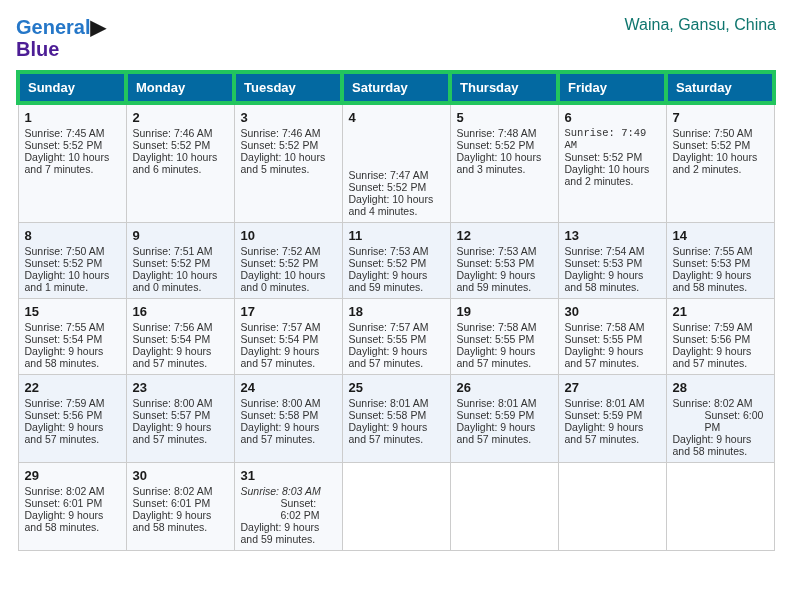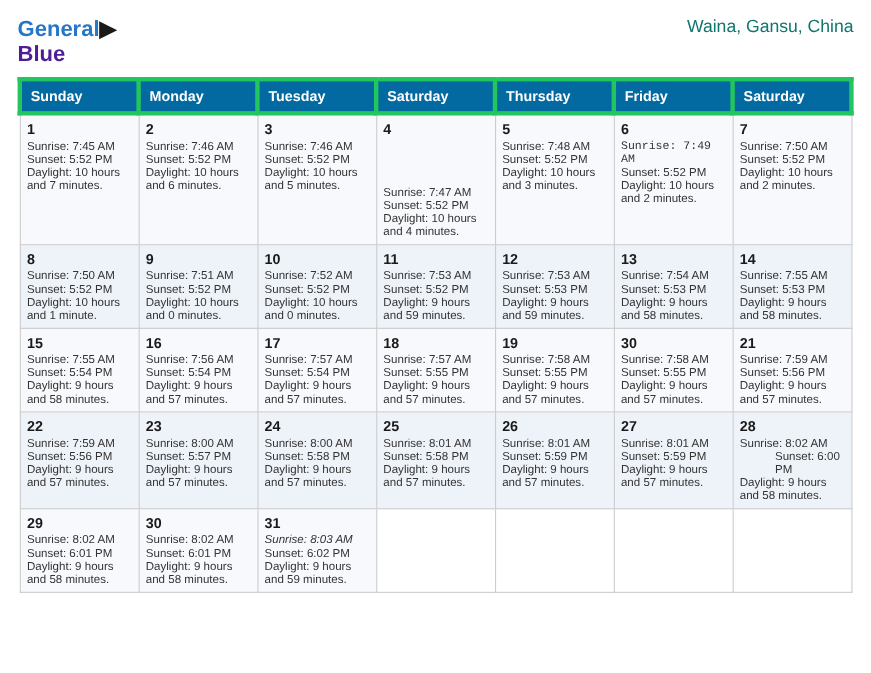--- a/index.html
+++ b/index.html
@@ -293,21 +293,21 @@
         </td>
         <td>
           <span class="day-num">30</span>
           <span style="display: block;">Sunrise: 8:02 AM</span>
           <span style="display: block;">Sunset: 6:01 PM</span>
           <span style="display: block;">Daylight: 9 hours and 58 minutes.</span>
         </td>
         <td>
           <span class="day-num">31</span>
           <span style="display: block; font-style: italic;">Sunrise: 8:03 AM</span>
-          <span style="display: block;">Sunset: 6:02 PM</span>
+          <span style="display: block; margin-left: 40px;">Sunset: 6:02 PM</span>
           <span style="display: block;">Daylight: 9 hours and 59 minutes.</span>
         </td>
         <td class="cell-empty" style="background: rgb(255, 255, 255);"></td>
         <td class="cell-empty" style="background: rgb(255, 255, 255);"></td>
         <td class="cell-empty" style="background: rgb(255, 255, 255);"></td>
         <td class="cell-empty" style="background: rgb(255, 255, 255);"></td>
       </tr>
     </tbody>
 </table>
 

